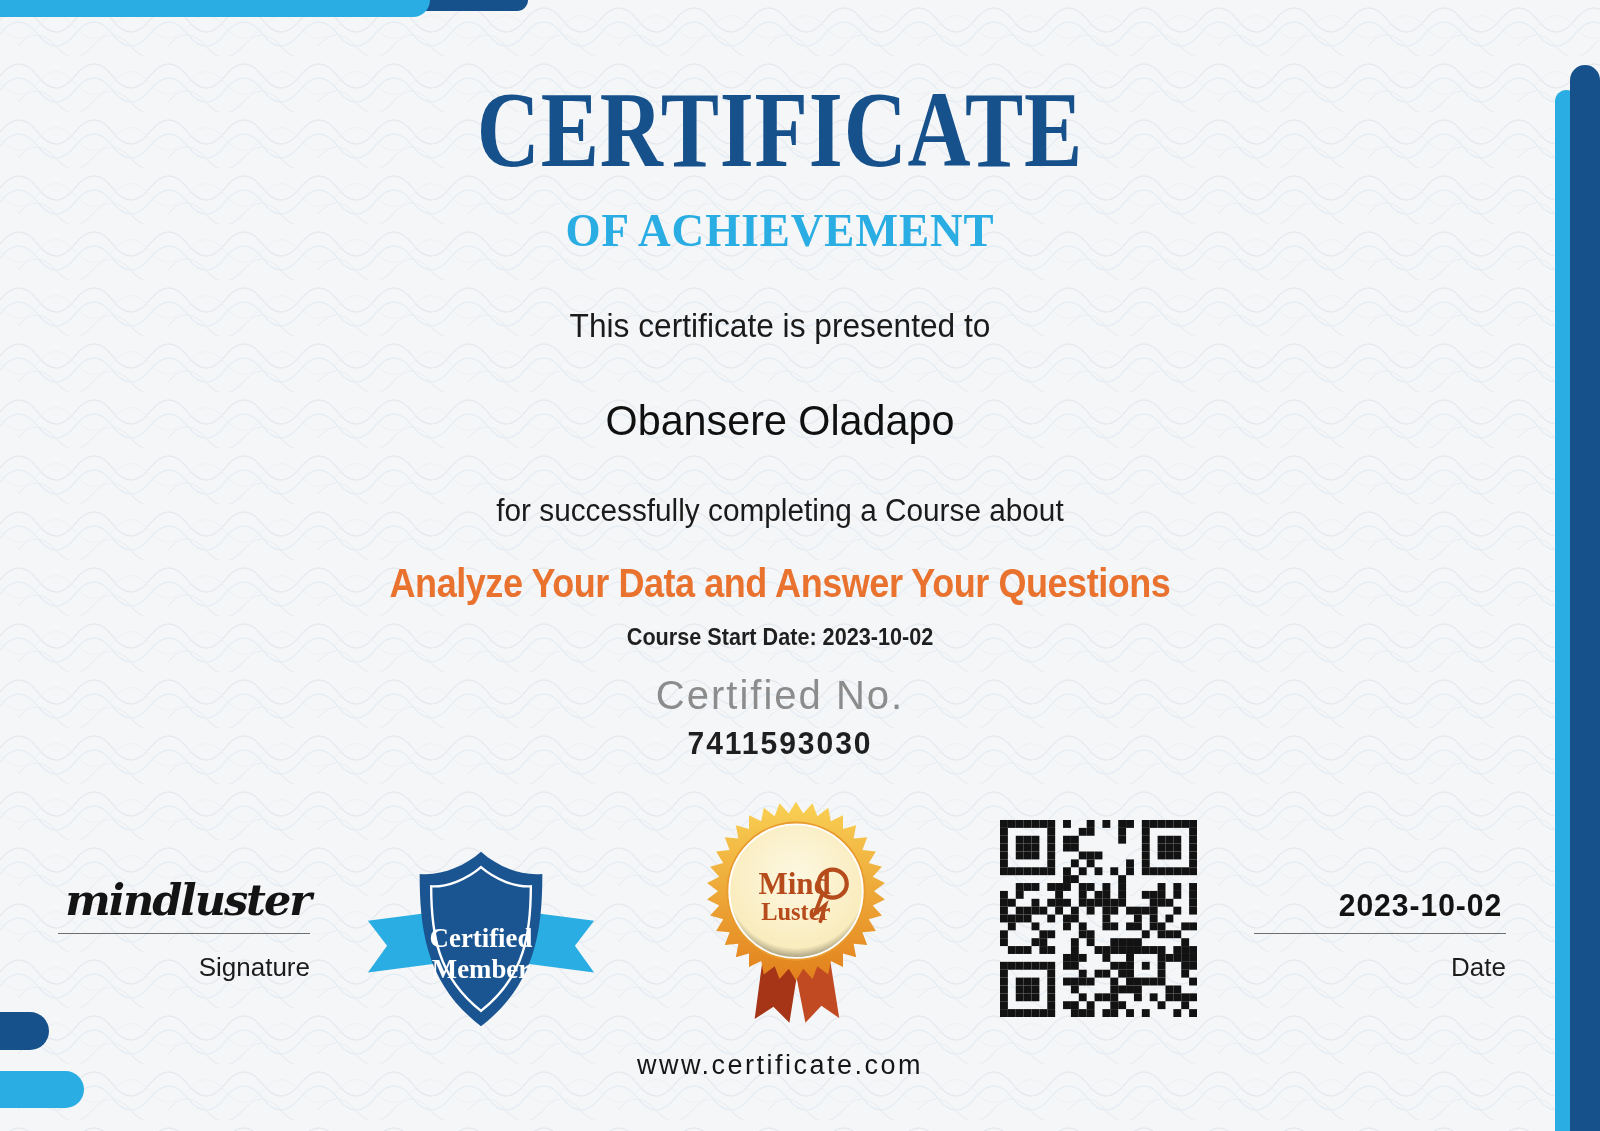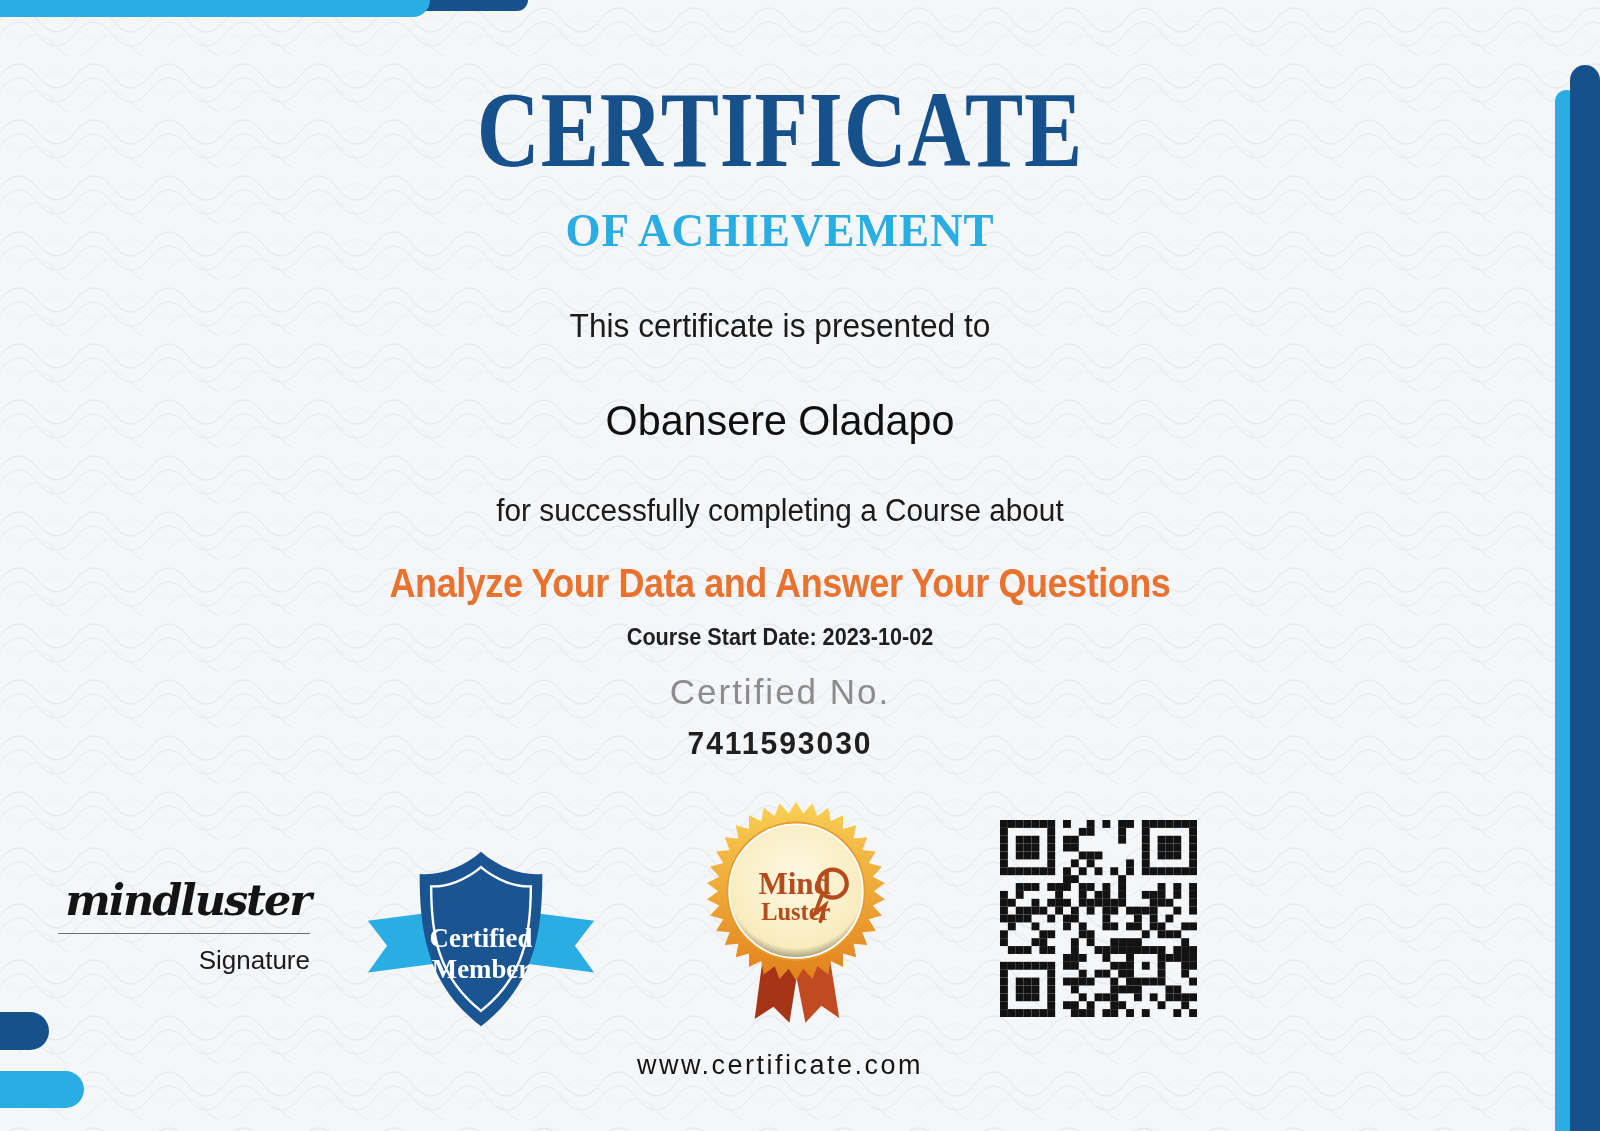--- a/index.html
+++ b/index.html
@@ -38,35 +38,35 @@
     transform:scaleX(.96);
   }
   .presented { top:307px; font-size:33px; color:#1b1b1b; transform:scaleX(.96); }
   .recipient { top:396px; font-size:43px; color:#101010; transform:scaleX(.96); }
   .completing { top:493px; font-size:31px; color:#1b1b1b; transform:scaleX(.96); }
   .course-title {
     top:560px; font-size:40px; font-weight:700; color:var(--orange,#e8722e);
     transform:scaleX(.90); letter-spacing:-.5px;
   }
   .course-start { top:624px; font-size:23px; font-weight:700; transform:scaleX(.94); }
-  .cert-label { top:672px; font-size:35px; color:var(--muted,#8c8c8c); letter-spacing:2px; }
+  .cert-label { top:672px; font-size:40px; color:var(--muted,#8c8c8c); letter-spacing:2px; }
   .cert-no { top:726px; font-size:31px; font-weight:700; letter-spacing:2px; transform:scaleX(.97); }
   .website { top:1050px; font-size:27px; letter-spacing:2.5px; color:#161616; }
 
   
   .sig-block, .date-block { position:absolute; width:252px; text-align:right; }
   .sig-block { left:58px; top:870px; }
   .date-block { left:1254px; top:882px; }
   .sig-script {
     font-family:"DejaVu Serif", serif; font-style:italic; font-weight:700;
     font-size:43px; letter-spacing:-2px; height:60px; line-height:60px; color:#141414;
   }
   .date-value { font-size:31px; font-weight:700; letter-spacing:1px; height:48px; line-height:48px; color:#131313; transform:scaleX(.97); }
   .block-line { border-top:1.6px solid #6e6e6e; margin-top:3px; }
-  .block-label { font-size:26px; margin-top:11px; color:#1c1c1c; }
+  .block-label { font-size:26px; margin-top:18px; color:#1c1c1c; }
 
   .badge-svg { position:absolute; left:366px; top:848px; width:230px; height:184px; }
   .badge-text { font-family:"Liberation Serif", serif; font-weight:700; fill:#ffffff; font-size:28px; }
   .medal-svg { position:absolute; left:702px; top:797px; width:188px; height:240px; }
   .medal-word { font-family:"Liberation Serif", serif; font-weight:700; fill:#b64b1c; }
   .qr-svg { position:absolute; left:1000px; top:820px; width:197px; height:197px; }
 </style>
 </head>
 <body>
 
@@ -455,14 +455,19 @@
         <rect x="85.80" y="187.20" width="7.80" height="7.80" fill="#121212"></rect>
         <rect x="101.40" y="187.20" width="7.80" height="7.80" fill="#121212"></rect>
         <rect x="109.20" y="187.20" width="7.80" height="7.80" fill="#121212"></rect>
         <rect x="124.80" y="187.20" width="7.80" height="7.80" fill="#121212"></rect>
         <rect x="140.40" y="187.20" width="7.80" height="7.80" fill="#121212"></rect>
         <rect x="171.60" y="187.20" width="7.80" height="7.80" fill="#121212"></rect>
         <rect x="187.20" y="187.20" width="7.80" height="7.80" fill="#121212"></rect>
       </g>
   </svg>
 
+  <div class="date-block">
+    <div class="date-value">2023-10-02</div>
+    <div class="block-line"></div>
+    <div class="block-label">Date</div>
+  </div>
 
 </div>
 
 </body></html>

